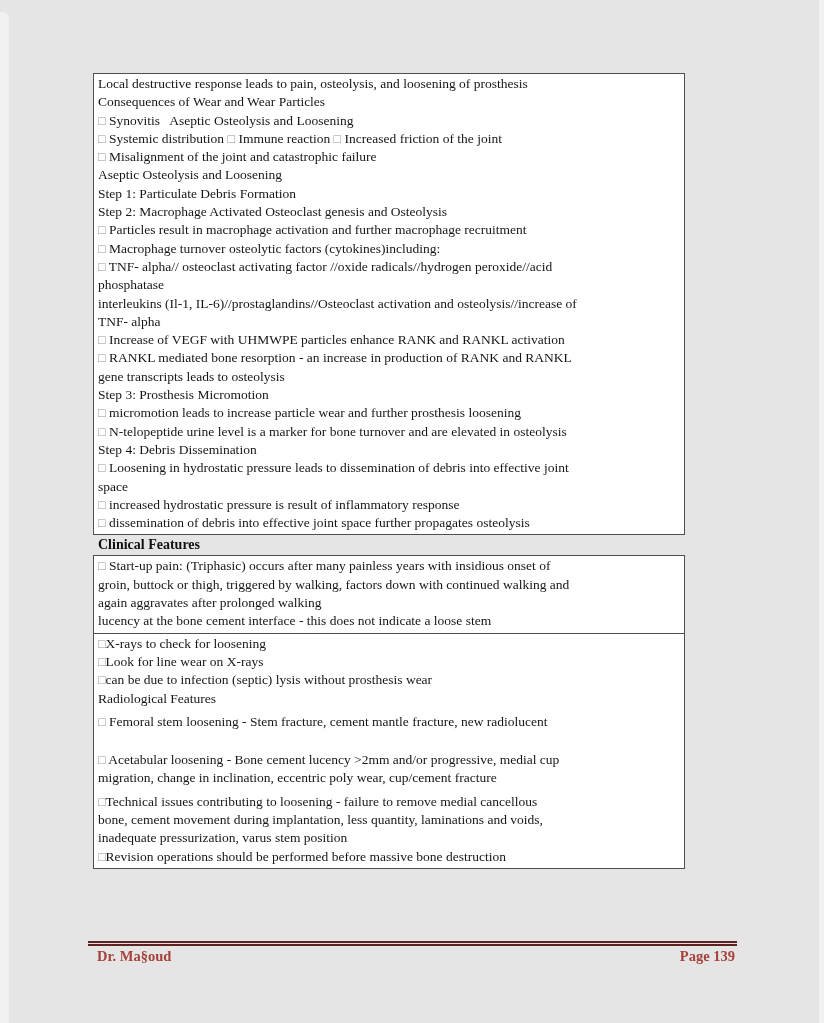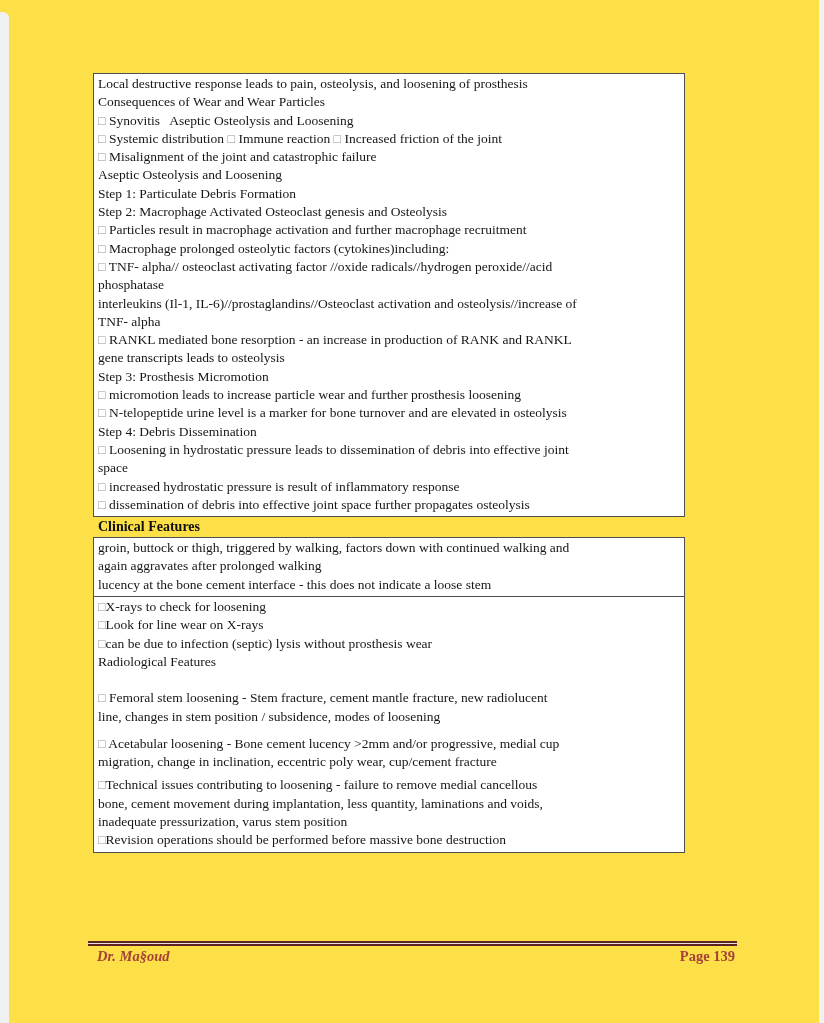--- a/index.html
+++ b/index.html
@@ -9,21 +9,21 @@
     width: 824px;
     height: 1023px;
     overflow: hidden;
     background: #ffffff;
     font-family: "Liberation Serif", serif;
   }
   .page {
     position: relative;
     width: 824px;
     height: 1023px;
-    background: #fde047;
+    background: #e5e5e5;
   }
   .edge-left {
     position: absolute;
     left: 0; top: 12px; bottom: 0;
     width: 9px;
     background: #f0f0f0;
     border-top-right-radius: 6px;
   }
   .edge-right {
     position: absolute;
@@ -83,71 +83,71 @@
     top: 948px;
     width: 638px;
     display: flex;
     justify-content: space-between;
     align-items: baseline;
     color: var(--footer-text, #a6403a);
     font-size: 14.5px;
     font-weight: bold;
   }
   .footer-author {
-    font-style: italic;
   }
 </style>
 </head>
 <body>
 
 <div class="page">
   <div class="edge-left"></div>
   <div class="edge-right"></div>
 
   <div class="doc">
       <div class="box">
         <p class="line"><span class="plain">Local destructive response leads to pain, osteolysis, and loosening of prosthesis</span></p>
         <p class="line"><span class="bold">Consequences of Wear and Wear Particles</span></p>
         <p class="line"><span class="cb">□</span><span class="plain"> Synovitis   Aseptic Osteolysis and Loosening</span></p>
         <p class="line"><span class="cb">□</span><span class="plain"> Systemic distribution </span><span class="cb">□</span><span class="plain"> Immune reaction </span><span class="cb">□</span><span class="plain"> Increased friction of the joint</span></p>
         <p class="line"><span class="cb">□</span><span class="plain"> Misalignment of the joint and catastrophic failure</span></p>
         <p class="line"><span class="bold">Aseptic Osteolysis and Loosening</span></p>
         <p class="line"><span class="bold">Step 1: </span><span class="plain">Particulate Debris Formation</span></p>
         <p class="line"><span class="bold">Step 2: </span><span class="plain">Macrophage Activated Osteoclast genesis and Osteolysis</span></p>
         <p class="line"><span class="cb">□</span><span class="plain"> Particles result in macrophage activation and further macrophage recruitment</span></p>
-        <p class="line"><span class="cb">□</span><span class="plain"> Macrophage prolonged osteolytic factors (cytokines)including:</span></p>
+        <p class="line"><span class="cb">□</span><span class="plain"> Macrophage turnover osteolytic factors (cytokines)including:</span></p>
         <p class="line"><span class="cb">□</span><span class="plain"> TNF- alpha// osteoclast activating factor //oxide radicals//hydrogen peroxide//acid</span></p>
         <p class="line"><span class="plain">phosphatase</span></p>
         <p class="line"><span class="plain">interleukins (Il-1, IL-6)//prostaglandins//Osteoclast activation and osteolysis//increase of</span></p>
         <p class="line"><span class="plain">TNF- alpha</span></p>
+        <p class="line"><span class="cb">□</span><span class="plain"> Increase of VEGF with UHMWPE particles enhance RANK and RANKL activation</span></p>
         <p class="line"><span class="cb">□</span><span class="plain"> RANKL mediated bone resorption - an increase in production of RANK and RANKL</span></p>
         <p class="line"><span class="plain">gene transcripts leads to osteolysis</span></p>
         <p class="line"><span class="bold">Step 3: </span><span class="plain">Prosthesis Micromotion</span></p>
         <p class="line"><span class="cb">□</span><span class="plain"> micromotion leads to increase particle wear and further prosthesis loosening</span></p>
         <p class="line"><span class="cb">□</span><span class="plain"> N-telopeptide urine level is a marker for bone turnover and are elevated in osteolysis</span></p>
         <p class="line"><span class="bold">Step 4: </span><span class="plain">Debris Dissemination</span></p>
         <p class="line"><span class="cb">□</span><span class="plain"> Loosening in hydrostatic pressure leads to dissemination of debris into effective joint</span></p>
         <p class="line"><span class="plain">space</span></p>
         <p class="line"><span class="cb">□</span><span class="plain"> increased hydrostatic pressure is result of inflammatory response</span></p>
         <p class="line"><span class="cb">□</span><span class="plain"> dissemination of debris into effective joint space further propagates osteolysis</span></p>
       </div>
       <div class="heading">Clinical Features</div>
       <div class="box">
+        <p class="line"><span class="cb">□</span><span class="plain"> Start-up pain: (Triphasic) occurs after many painless years with insidious onset of</span></p>
         <p class="line"><span class="plain">groin, buttock or thigh, triggered by walking, factors down with continued walking and</span></p>
         <p class="line"><span class="plain">again aggravates after prolonged walking</span></p>
         <p class="line"><span class="plain">lucency at the bone cement interface - this does not indicate a loose stem</span></p>
       </div>
       <div class="box">
         <p class="line"><span class="cb">□</span><span class="plain">X-rays to check for loosening</span></p>
         <p class="line"><span class="cb">□</span><span class="plain">Look for line wear on X-rays</span></p>
         <p class="line"><span class="cb">□</span><span class="plain">can be due to infection (septic) lysis without prosthesis wear</span></p>
         <p class="line"><span class="bold">Radiological Features</span></p>
-        <p class="line" style="margin-top: 18px;"><span class="cb">□</span><span class="plain"> </span><span class="bold">Femoral stem loosening</span><span class="plain"> - Stem fracture, cement mantle fracture, new radiolucent</span></p>
-        <p class="line"><span class="plain">line, changes in stem position / subsidence, modes of loosening</span></p>
-        <p class="line" style="margin-top: 9px;"><span class="cb">□</span><span class="plain"> </span><span class="bold">Acetabular loosening</span><span class="plain"> - Bone cement lucency &gt;2mm and/or progressive, medial cup</span></p>
+        <p class="line" style="margin-top: 5px;"><span class="cb">□</span><span class="plain"> </span><span class="bold">Femoral stem loosening</span><span class="plain"> - Stem fracture, cement mantle fracture, new radiolucent</span></p>
+        <p class="line" style="margin-top: 20px;"><span class="cb">□</span><span class="plain"> </span><span class="bold">Acetabular loosening</span><span class="plain"> - Bone cement lucency &gt;2mm and/or progressive, medial cup</span></p>
         <p class="line"><span class="plain">migration, change in inclination, eccentric poly wear, cup/cement fracture</span></p>
         <p class="line" style="margin-top: 5px;"><span class="cb">□</span><span class="bold">Technical issues contributing to loosening</span><span class="plain"> - failure to remove medial cancellous</span></p>
         <p class="line"><span class="plain">bone, cement movement during implantation, less quantity, laminations and voids,</span></p>
         <p class="line"><span class="plain">inadequate pressurization, varus stem position</span></p>
         <p class="line"><span class="cb">□</span><span class="plain">Revision operations should be performed before massive bone destruction</span></p>
       </div>
     </div>
 
   <div class="footer-rule"></div>
   <div class="footer-row">

